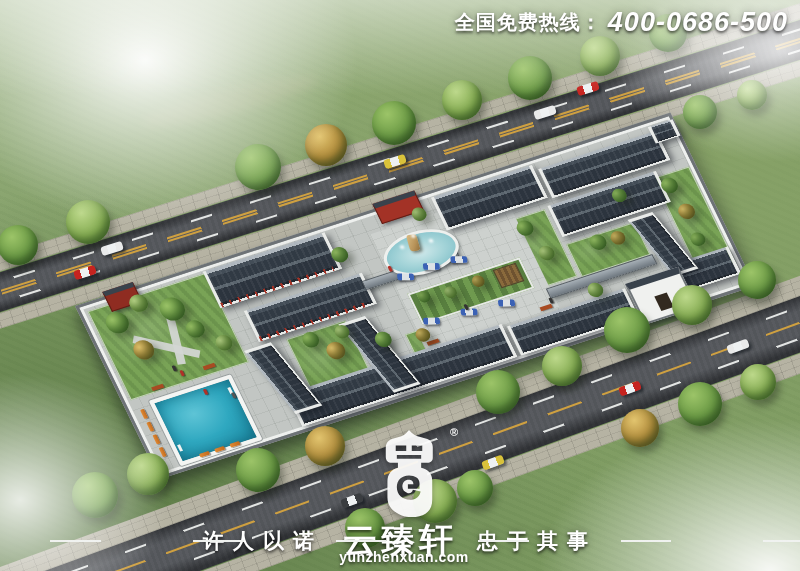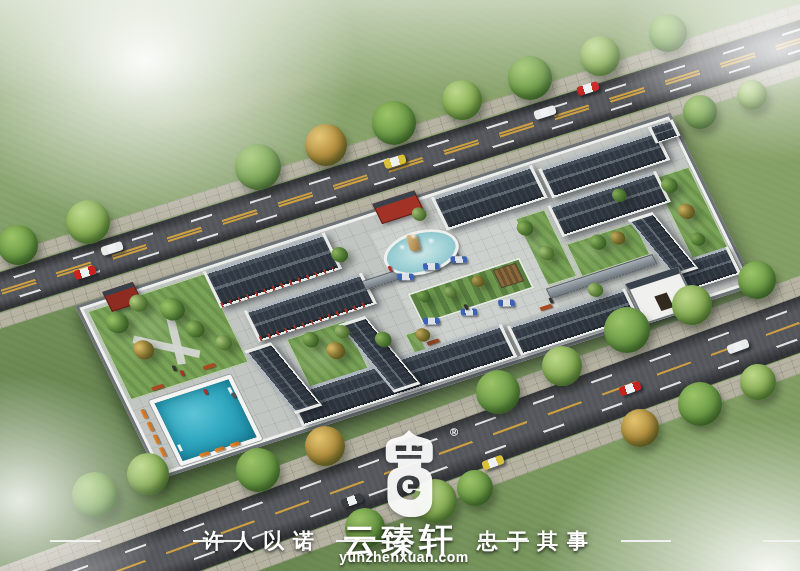--- a/index.html
+++ b/index.html
@@ -274,20 +274,24 @@
       <div class="car" style="left: 619px; top: 384px; width: 22px; height: 9px; position: absolute; transform: rotate(-20deg); background: linear-gradient(90deg, rgb(198, 35, 31) 0px, rgb(198, 35, 31) 30%, rgb(238, 241, 242) 30%, rgb(238, 241, 242) 68%, rgb(198, 35, 31) 68%);"></div>
       <div class="car" style="left: 727px; top: 342px; width: 22px; height: 9px; position: absolute; transform: rotate(-20deg); background: linear-gradient(90deg, rgb(233, 234, 234) 0px, rgb(233, 234, 234) 30%, rgb(238, 241, 242) 30%, rgb(238, 241, 242) 68%, rgb(233, 234, 234) 68%);"></div>
     </div>
 
   <div class="fog tl"></div>
   <div class="fog lf"></div>
   <div class="fog br"></div>
   <div class="fog rt"></div>
   <div class="fog tp"></div>
 
+  <div class="hotline">
+    <span class="lab">全国免费热线：</span>
+    <span class="num">400-0686-500</span>
+  </div>
 
   <div class="logo">
     <svg viewBox="0 0 100 170" width="90" height="94">
       <path fill="#ffffff" fill-opacity="0.93" fill-rule="evenodd" d="
         M50 2 C55 9 63 13 72 15 L80 17 C89 19 93 25 93 33 L93 52 C93 58 89 61 83 61 L72 61 L72 70
         C85 73 92 81 92 93 L92 128 C92 147 81 157 62 159 C50 160 39 158 32 154 C19 148 11 138 11 124
         L11 95 C11 82 18 73 30 70 L30 61 L19 61 C12 61 8 57 8 50 L8 34 C8 25 13 19 22 17 L30 15
         C39 13 45 9 50 2 Z
         M26 30 L45 30 L45 40 L26 40 Z
         M55 30 L74 30 L74 40 L55 40 Z

